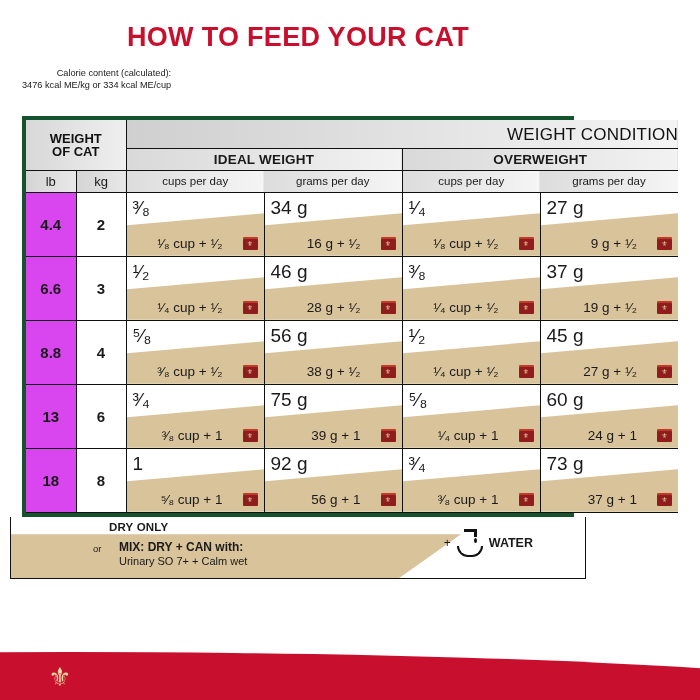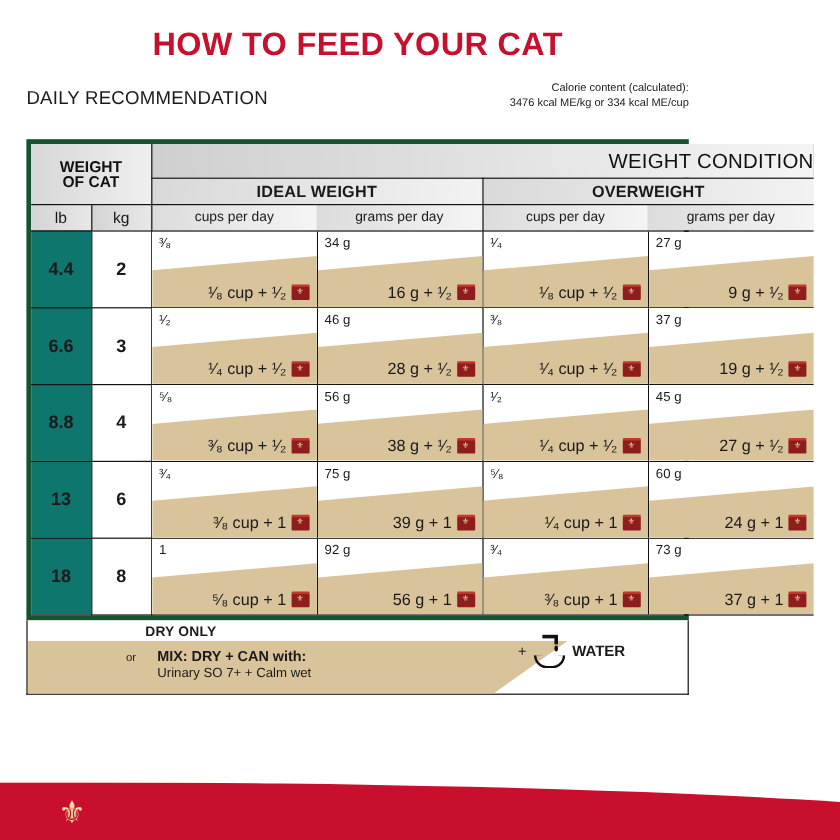--- a/index.html
+++ b/index.html
@@ -104,21 +104,21 @@
   
   .wcell {
     text-align: center;
     font-weight: bold;
     font-size: 15px;
     border-right: 1px solid #111;
     border-bottom: 1px solid #111;
     background: #fff;
     width: 50px;
   }
-  .wcell.lb { background: #0f766e; }
+  .wcell.lb { background: #d946ef; }
   .wcell.kg { background: #ffffff; }
 
   .datacell {
     height: 64px;
     border-bottom: 1px solid #111;
     position: relative;
     background: #ffffff;
     overflow: hidden;
   }
   .datacell.sep { border-left: 1px solid #111; }
@@ -127,51 +127,51 @@
   .band {
     position: absolute;
     left: -4px; right: -4px;
     top: 0; bottom: 0;
     background: #d9c39a;
     clip-path: polygon(0% 52%, 100% 32%, 100% 100%, 0% 100%);
   }
   .topval {
     position: absolute;
     top: 4px; left: 6px;
-    font-size: 11px;
+    font-size: 19px;
     z-index: 2;
   }
   .botval {
     position: absolute;
     bottom: 5px; right: 6px;
     font-size: 13.5px;
     z-index: 2;
     display: flex;
     align-items: center;
-    gap: 4px;
+    gap: 20px;
     white-space: nowrap;
   }
 
   .can-icon { display: inline-block; width: 15px; height: 13px; position: relative; }
   .can-icon .body {
     position: absolute; left: 0; top: 2px; width: 15px; height: 11px;
     background: #8f1d1d; border-radius: 1px;
   }
   .can-icon .lid {
     position: absolute; left: 0; top: 0; width: 15px; height: 3.5px;
     background: #c0392b; border-radius: 1px;
   }
   .can-icon .crown {
     position: absolute; left: 3px; top: 4px; width: 9px; height: 6px;
     color: #f0d9a0; font-size: 7px; line-height: 6px; text-align: center;
   }
 
   
   .bottom-strip {
-    margin: 0 22px;
+    margin: 0 10px;
     position: relative;
     height: 62px;
     border: 1px solid #111;
     border-top: none;
     background: #ffffff;
     overflow: hidden;
   }
   .strip-band {
     position: absolute;
     left: 0; top: 0; width: 450px; height: 62px;
@@ -229,21 +229,20 @@
   }
 </style>
 </head>
 <body>
 
 <div class="page">
 
   <h1 class="title">HOW TO FEED YOUR CAT</h1>
 
   <div class="subhead-row">
-    <div class="daily-rec">DAILY RECOMMENDATION</div>
     <div class="calorie">
       <div>Calorie content (calculated):</div>
       <div>3476 kcal ME/kg or 334 kcal ME/cup</div>
     </div>
   </div>
 
   <div class="table-wrap">
     <table>
       <colgroup>
         <col style="width:50px">

